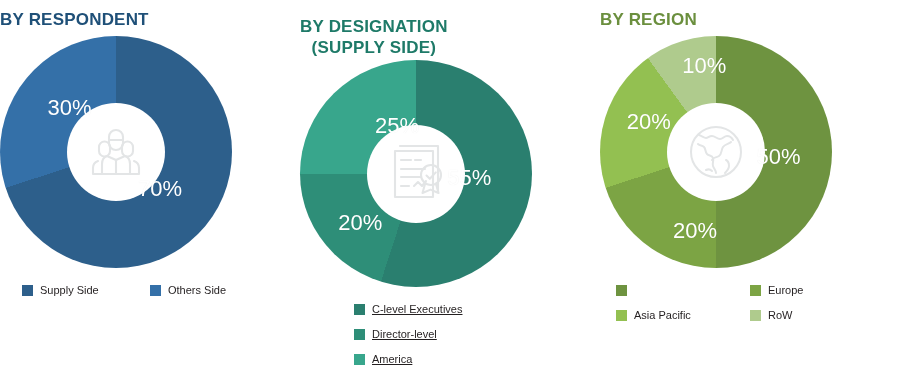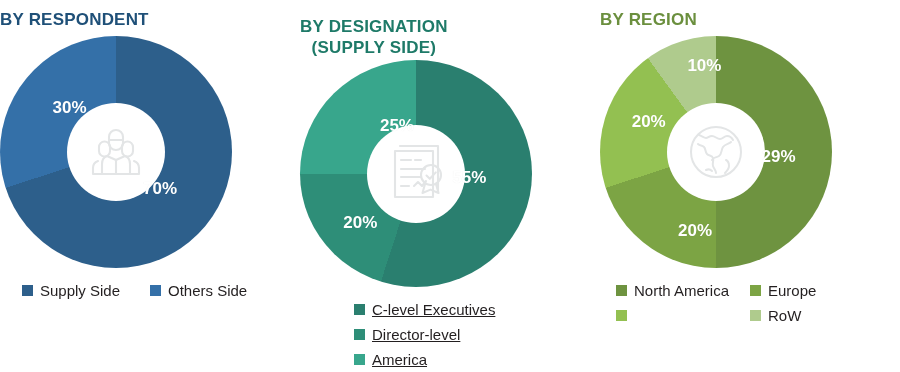--- a/index.html
+++ b/index.html
@@ -67,41 +67,41 @@
     background: #ffffff;
     display: flex;
     align-items: center;
     justify-content: center;
   }
   .hole svg { display: block; }
 
   .slice-label {
     position: absolute;
     color: #ffffff;
-    font-size: 17px;
-    font-weight: bold;
+    font-size: 22px;
+    font-weight: normal;
     white-space: nowrap;
     transform: translate(-50%, -50%);
     text-shadow: 0 0 1px rgba(0,0,0,0.08);
   }
 
   .legend {
     width: 100%;
     display: flex;
     flex-wrap: wrap;
     justify-content: center;
     margin-top: 10px;
   }
   .legend.cols-2 .legend-item { width: 128px; }
   .legend.stack .legend-item  { width: 192px; text-decoration: underline; }
   .legend.grid2 .legend-item  { width: 134px; }
   .legend-item {
     display: flex;
     align-items: center;
-    font-size: 15px;
+    font-size: 11px;
     color: #231F20;
     line-height: 25px;
     box-sizing: border-box;
   }
   .swatch {
     width: 11px;
     height: 11px;
     margin-right: 7px;
     flex: 0 0 auto;
   }
@@ -196,37 +196,37 @@
       <div class="hole">
         <svg width="60" height="60" viewBox="0 0 60 60" fill="none" stroke="#E3E5E6" stroke-width="2" stroke-linecap="round" stroke-linejoin="round">
           <circle cx="30" cy="30" r="25"></circle>
           <path d="M13 13c3 1 5 3 7 3s3-2 6-2 5 3 8 3 4-3 7-3 5 2 6 4"></path>
           <path d="M12 22c2 2 4 1 6 3s1 5 3 7 5 1 6 4-1 5 0 8 3 4 3 7"></path>
           <path d="M45 20c-2 2-6 2-8 5s-1 7-4 9-6 1-7 4"></path>
           <path d="M40 38c2 1 3 3 3 6s-2 5-4 7"></path>
           <path d="M20 48c2-1 4-1 6 1"></path>
         </svg>
       </div>
-      <div class="slice-label" style="left:77%; top:52%;">29%</div>
+      <div class="slice-label" style="left:77%; top:52%;">50%</div>
       <div class="slice-label" style="left:41%; top:84%;">20%</div>
       <div class="slice-label" style="left:21%; top:37%;">20%</div>
       <div class="slice-label" style="left:45%; top:13%;">10%</div>
     </div>
 
     <div class="legend grid2">
       <div class="legend-item">
         <span class="swatch" style="background:#6E9340;"></span>
-        <span class="legend-text">North America</span>
       </div>
       <div class="legend-item">
         <span class="swatch" style="background:#7CA444;"></span>
         <span class="legend-text">Europe</span>
       </div>
       <div class="legend-item">
         <span class="swatch" style="background:#93C051;"></span>
+        <span class="legend-text">Asia Pacific</span>
       </div>
       <div class="legend-item">
         <span class="swatch" style="background:#AFCB8D;"></span>
         <span class="legend-text">RoW</span>
       </div>
     </div>
   </div>
 
 </div>
 

